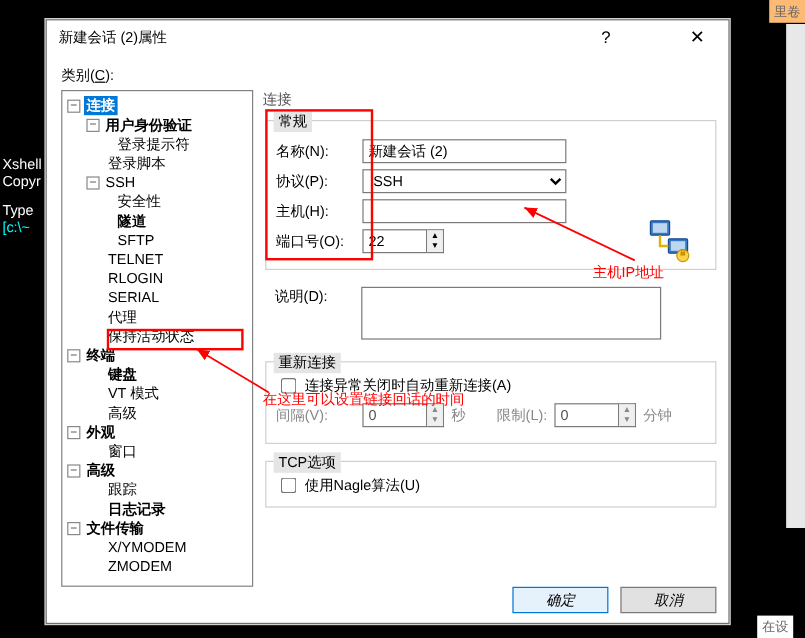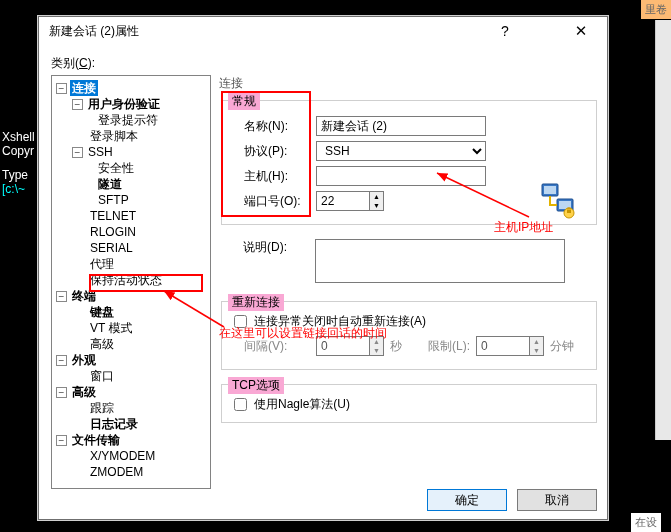--- a/index.html
+++ b/index.html
@@ -24,41 +24,41 @@
   .tn { display: flex; align-items: center; height: 16px; line-height: 16px; white-space: nowrap; }
   .tn .tw { width: 11px; height: 11px; border: 1px solid #888; line-height: 9px; text-align: center; font-size: 10px; margin-right: 3px; color: #444; }
   .tn .sp { display: inline-block; }
   .tn .lbl { padding: 0 2px; }
   .tn .sel { background: #0078d7; color: #fff; }
   .tn .bold { font-weight: bold; }
 
   .rightpane { position: absolute; top: 26px; left: 172px; right: 0; height: 414px; }
   .section-title { color: #555; margin-bottom: 8px; }
   .group { border: 1px solid #cfcfcf; margin: 8px 2px 14px 2px; position: relative; padding: 10px 8px 8px 8px; }
-  .group-legend { position: absolute; top: -8px; left: 6px; background: #f9a8d4; padding: 0 4px; color: #000; }
+  .group-legend { position: absolute; top: -8px; left: 6px; background: #e5e5e5; padding: 0 4px; color: #000; }
   .row { display: flex; align-items: center; margin: 5px 0; }
-  .row .lab { width: 72px; margin-left: 14px; }
+  .row .lab { width: 72px; }
   input[type=text].fld, select.fld { border: 1px solid #7a7a7a; height: 20px; padding: 0 4px; background: #fff; }
   .fld-wide { width: 170px; }
   .spin { width: 54px; }
   .spin-wrap { display: inline-flex; }
   .spin-btns { display: inline-flex; flex-direction: column; border: 1px solid #7a7a7a; border-left: none; width: 14px; }
   .spin-btns span { height: 9px; font-size: 7px; text-align: center; line-height: 9px; background: #efefef; }
   textarea.fld { border: 1px solid #7a7a7a; width: 250px; height: 44px; resize: none; }
   .chk { display: flex; align-items: center; gap: 4px; }
   .chk input { width: 13px; height: 13px; }
   .unit { margin: 0 6px; }
 
   .hl-red1 { position: absolute; border: 2px solid #f00; pointer-events: none; }
   .anno-red { position: absolute; color: #f00; font-size: 12px; pointer-events: none; }
 
   .icon-hosts { position: absolute; top: 106px; right: 20px; width: 40px; height: 40px; }
 
   .footer { position: absolute; bottom: 8px; right: 10px; display: flex; gap: 10px; }
-  .btn { width: 80px; height: 22px; border: 1px solid #7a7a7a; background: #e1e1e1; text-align: center; line-height: 20px; cursor: default; }
+  .btn { width: 80px; height: 22px; border: 1px solid #7a7a7a; background: #e1e1e1; text-align: center; line-height: 20px; cursor: default; font-style: italic; }
   .btn.primary { border: 1px solid #0078d7; background: #e5f1fb; }
 
   .arrow-svg { position: absolute; pointer-events: none; }
 </style>
 </head>
 <body>
 
 <div class="backdrop"></div>
 <div class="side-text">
   <div>Xshell</div>

